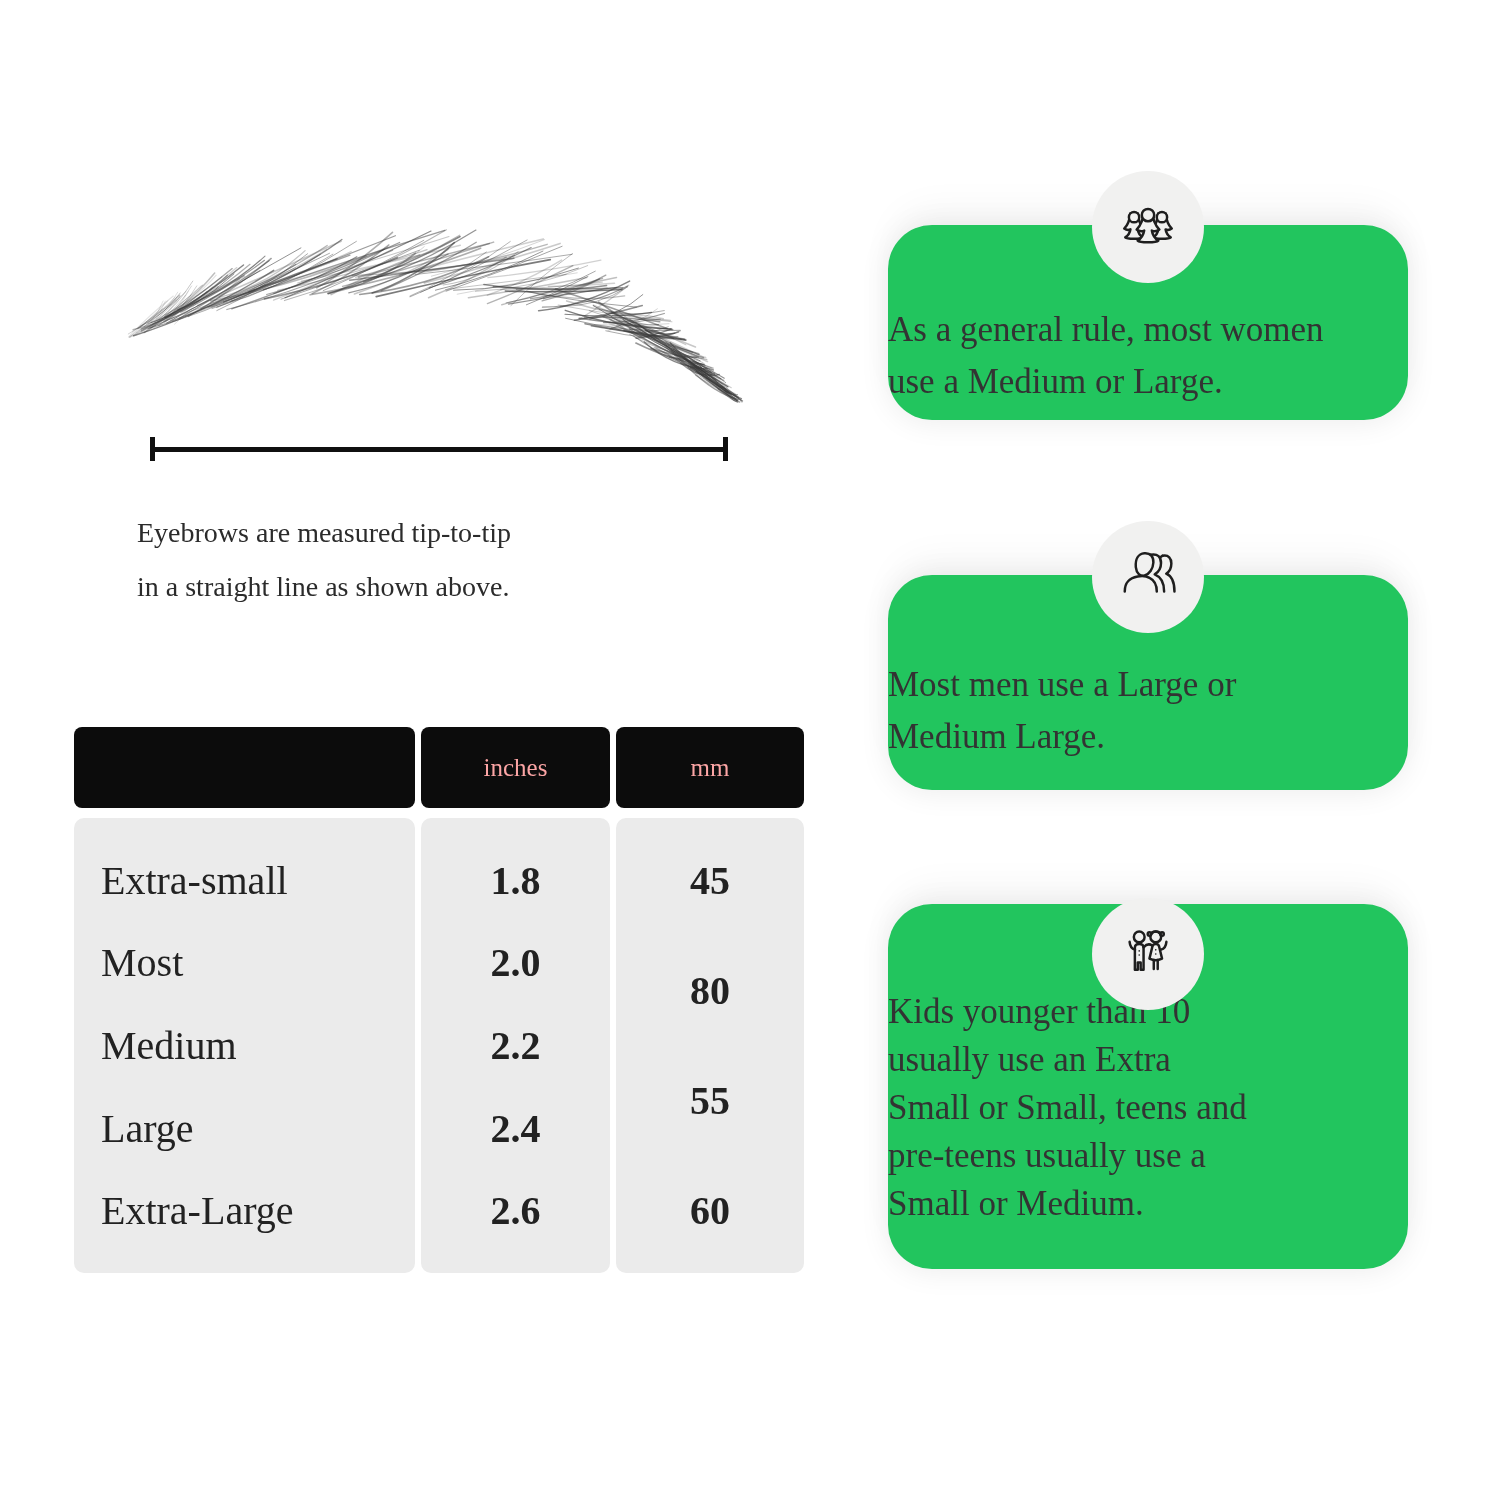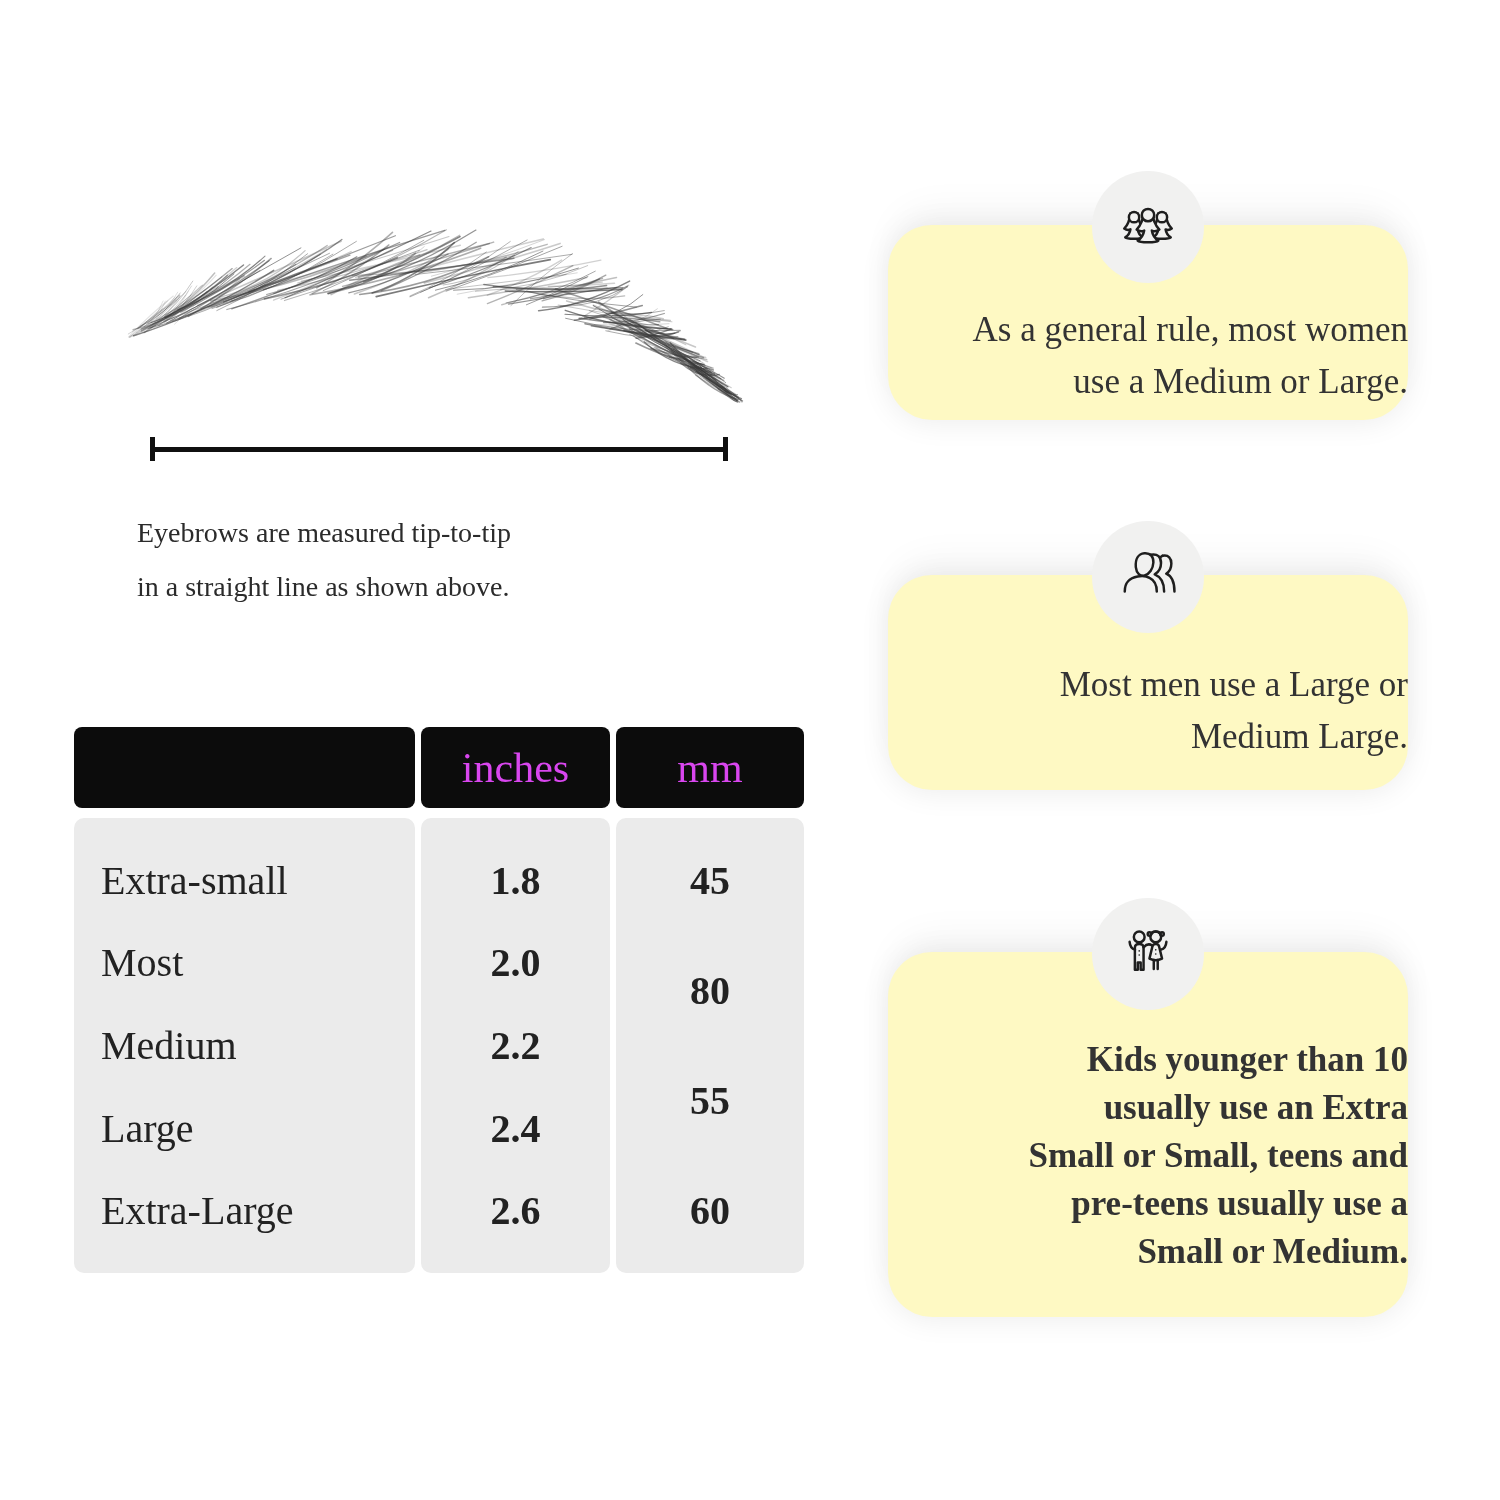--- a/index.html
+++ b/index.html
@@ -10,37 +10,37 @@
   
   .brow-svg{position:absolute;left:112px;top:228px;width:636px;height:192px;}
   .measure-line{position:absolute;left:150px;top:436px;width:578px;height:26px;}
   .measure-line .mid{position:absolute;left:0;right:0;top:50%;height:5px;margin-top:-2.5px;background:#101010;}
   .measure-line .cap{position:absolute;top:1px;width:5px;height:24px;background:#101010;}
   .measure-line .cap.left{left:0;}
   .measure-line .cap.right{right:0;}
   .caption{position:absolute;left:137px;top:506px;width:660px;font-size:28px;line-height:54px;color:#2b2b2b;}
   
   .thead{position:absolute;top:727px;height:81px;background:#0c0c0c;border-radius:8px;
-         display:flex;align-items:center;justify-content:center;color:#d946ef;font-size:42px;}
+         display:flex;align-items:center;justify-content:center;color:#fca5a5;font-size:25px;}
   .tbody{position:absolute;top:818px;height:455px;background:#ebebeb;border-radius:10px;
          display:flex;flex-direction:column;justify-content:space-between;padding:21px 0;box-sizing:border-box;}
   .col-label{left:74px;width:341px;}
   .col-inches{left:421px;width:189px;}
   .col-mm{left:616px;width:188px;}
   .cell{height:83px;display:flex;align-items:center;font-size:40px;color:#222222;}
   .tbody.col-label .cell{justify-content:flex-start;padding-left:27px;box-sizing:border-box;}
   .tbody.col-inches .cell,.tbody.col-mm .cell{justify-content:center;font-weight:bold;}
   
-  .card{position:absolute;left:888px;width:520px;background:#fef9c3;border-radius:44px;
+  .card{position:absolute;left:888px;width:520px;background:#22c55e;border-radius:44px;
         box-shadow:0 2px 30px rgba(0,0,0,0.08), 0 -22px 38px -6px rgba(0,0,0,0.045);
-        text-align:right;font-size:35px;color:#333333;box-sizing:border-box;}
+        text-align:left;font-size:35px;color:#333333;box-sizing:border-box;}
   .card .line{white-space:nowrap;}
   .card1{top:225px;height:195px;padding-top:79px;line-height:52px;}
   .card2{top:575px;height:215px;padding-top:84px;line-height:52px;}
-  .card3{top:952px;height:365px;padding-top:84px;line-height:48px;font-weight:bold;}
+  .card3{top:904px;height:365px;padding-top:84px;line-height:48px;}
   .icon-circle{position:absolute;left:1092px;width:112px;height:112px;border-radius:50%;
         background:#f1f1f0;display:flex;align-items:center;justify-content:center;z-index:5;}
   .circ1{top:171px;} .circ2{top:521px;} .circ3{top:898px;}
   .icon-circle svg{width:62px;height:62px;}
   .ic{stroke:#1e1e1e;stroke-width:2.4;fill:none;stroke-linecap:round;stroke-linejoin:round;}
   .ic-fill{fill:#f1f1f0;}
   .dot{fill:#1e1e1e;stroke:none;}
 </style>
 </head>
 <body>

